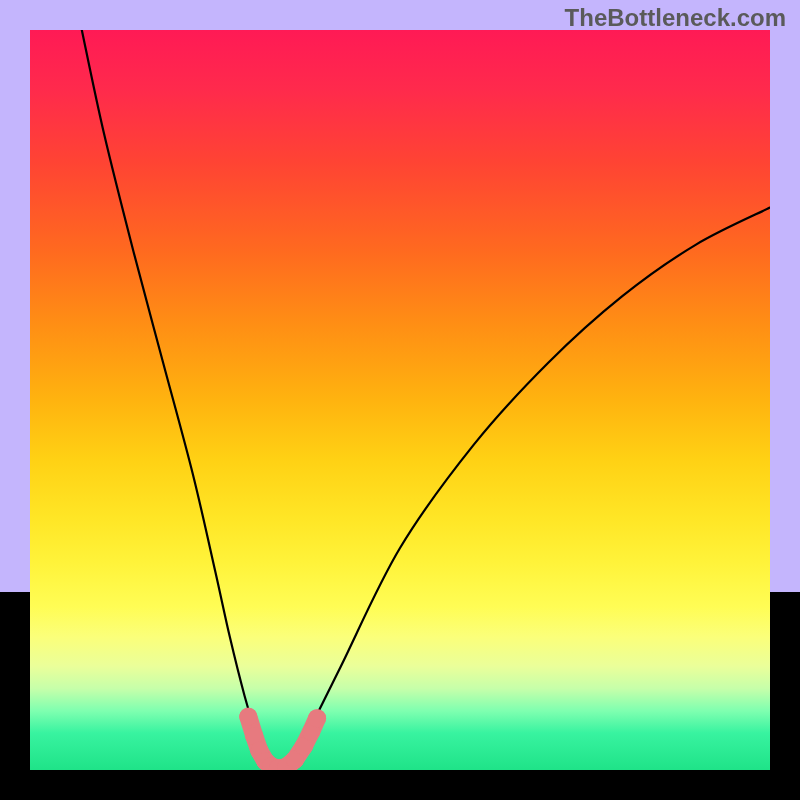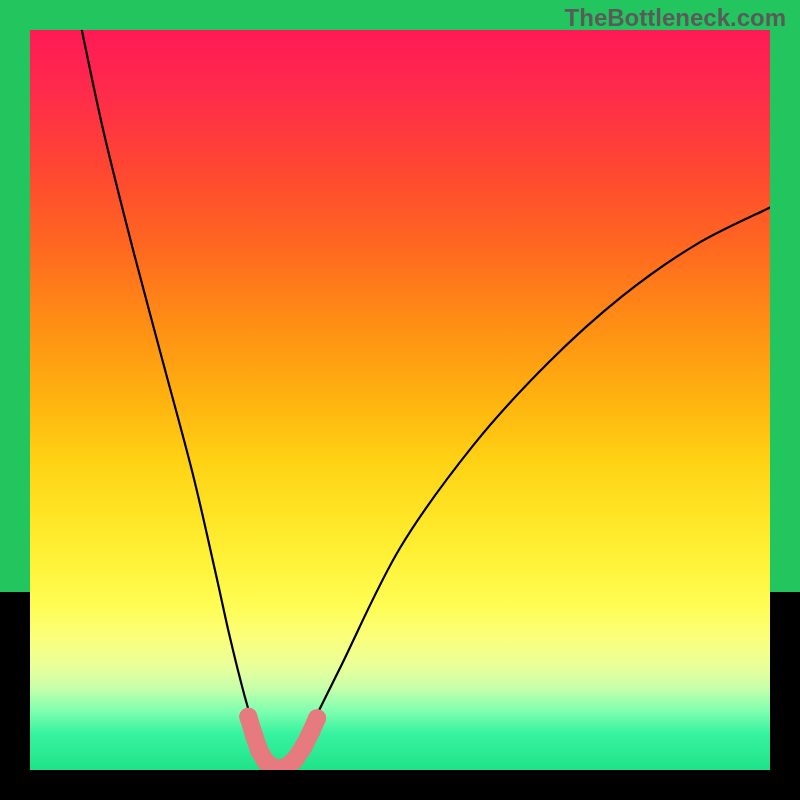--- a/index.html
+++ b/index.html
@@ -8,21 +8,21 @@
     width: 800px;
     height: 800px;
     overflow: hidden;
     background: #000;
     font-family: Arial, Helvetica, sans-serif;
   }
   .frame {
     position: relative;
     width: 800px;
     height: 592px;
-    background: #22c55e;
+    background: #c4b5fd;
   }
   .watermark {
     position: absolute;
     top: 4px;
     right: 14px;
     font-size: 24px;
     font-weight: bold;
     color: #5a5a5a;
     letter-spacing: 0px;
     z-index: 10;

